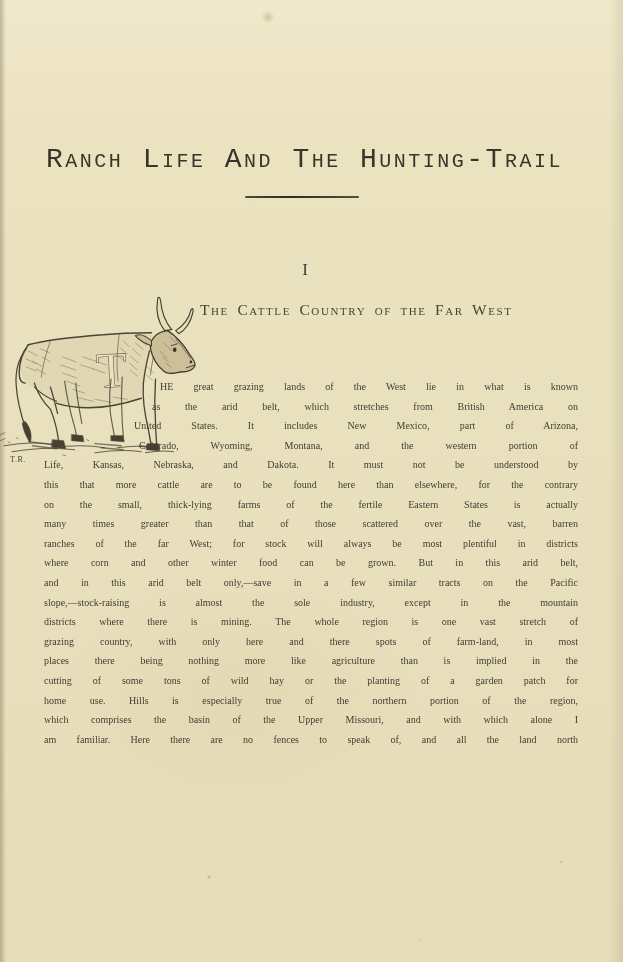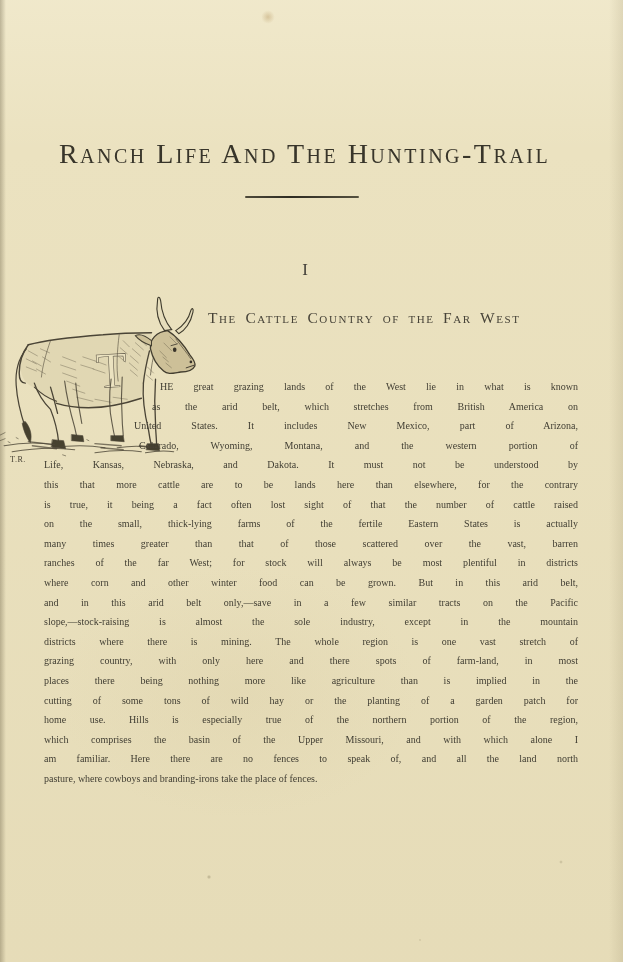--- a/index.html
+++ b/index.html
@@ -12,36 +12,36 @@
       radial-gradient(circle 2.5px at 561px 862px, rgba(104,94,64,.30), rgba(104,94,64,0) 75%),
       radial-gradient(circle 2px at 420px 940px, rgba(104,94,64,.22), rgba(104,94,64,0) 75%),
       radial-gradient(ellipse 260px 180px at 38% 72%, rgba(205,190,145,.16), rgba(205,190,145,0) 70%),
       linear-gradient(90deg, rgba(82,72,46,.32), rgba(82,72,46,0) 6px),
       linear-gradient(270deg, rgba(120,108,74,.14), rgba(120,108,74,0) 14px),
       linear-gradient(180deg, rgba(246,240,216,.45) 0, rgba(236,227,193,0) 150px, rgba(212,199,156,.22) 97%);
     font-family:"Liberation Serif","DejaVu Serif",serif;
     color:#413e33;
   }
   .title{
-    position:absolute; top:129px; left:0; right:14px; margin:10px;
+    position:absolute; top:129px; left:0; right:14px; margin:16px;
     text-align:center; font-weight:normal;
     font-size:28px; line-height:1.1; font-variant:small-caps;
-    letter-spacing:2.5px; color:#38352a;
+    letter-spacing:2.5px; color:#38352a;font-family:Liberation Mono, monospace;
   }
   .rule{
     position:absolute; top:196px; left:245px; width:114px; height:2px;
     background:linear-gradient(90deg,#4e4a3a,#2e2c22 40%,#55513f);
     border-radius:1px;
   }
   .chapnum{
     position:absolute; top:260px; left:0; right:12px;
     text-align:center; font-size:17px; color:#44413a; letter-spacing:1px;
   }
   .chaptitle{
-    position:absolute; top:297px; left:196px; margin:12px;
+    position:absolute; top:297px; left:196px; margin:4px;
     font-weight:normal; font-size:15.5px; font-variant:small-caps;
     letter-spacing:1.6px; color:#474338; word-spacing:3px;
   }
   .steer{ position:absolute; left:-2px; top:270px; width:207px; height:200px; }
   .body{
     position:absolute; left:44px; top:377px; width:534px;
     font-size:10px; line-height:19.6px; color:#413e33;
   }
   .bl{
     height:19.6px; white-space:nowrap;
@@ -119,31 +119,29 @@
     </g>
     <text x="12" y="190" font-size="8" fill="#494335" letter-spacing="0.5">T.R.</text>
   </svg>
 
   <div class="body">
     <div class="bl i0">HE great grazing lands of the West lie in what is known</div>
     <div class="bl i1">as the arid belt, which stretches from British America on</div>
     <div class="bl i3">United States.  It includes New Mexico, part of Arizona,</div>
     <div class="bl i4">Colorado, Wyoming, Montana, and the western portion of</div>
     <div class="bl">Life, Kansas, Nebraska, and Dakota.  It must not be understood by</div>
-    <div class="bl">this that more cattle are to be lands here than elsewhere, for the contrary</div>
-    <div class="bl">is true, it being a fact often lost sight of that the number of cattle raised</div>
+    <div class="bl">this that more cattle are to be found here than elsewhere, for the contrary</div>
     <div class="bl">on the small, thick-lying farms of the fertile Eastern States is actually</div>
     <div class="bl">many times greater than that of those scattered over the vast, barren</div>
     <div class="bl">ranches of the far West; for stock will always be most plentiful in districts</div>
     <div class="bl">where corn and other winter food can be grown.  But in this arid belt,</div>
     <div class="bl">and in this arid belt only,—save in a few similar tracts on the Pacific</div>
     <div class="bl">slope,—stock-raising is almost the sole industry, except in the mountain</div>
     <div class="bl">districts where there is mining.  The whole region is one vast stretch of</div>
     <div class="bl">grazing country, with only here and there spots of farm-land, in most</div>
     <div class="bl">places there being nothing more like agriculture than is implied in the</div>
     <div class="bl">cutting of some tons of wild hay or the planting of a garden patch for</div>
     <div class="bl">home use.  Hills is especially true of the northern portion of the region,</div>
     <div class="bl">which comprises the basin of the Upper Missouri, and with which alone I</div>
     <div class="bl">am familiar.  Here there are no fences to speak of, and all the land north</div>
-    <div class="bl last">pasture, where cowboys and branding-irons take the place of fences.</div>
   </div>
 
 </div>
 
 </body></html>

